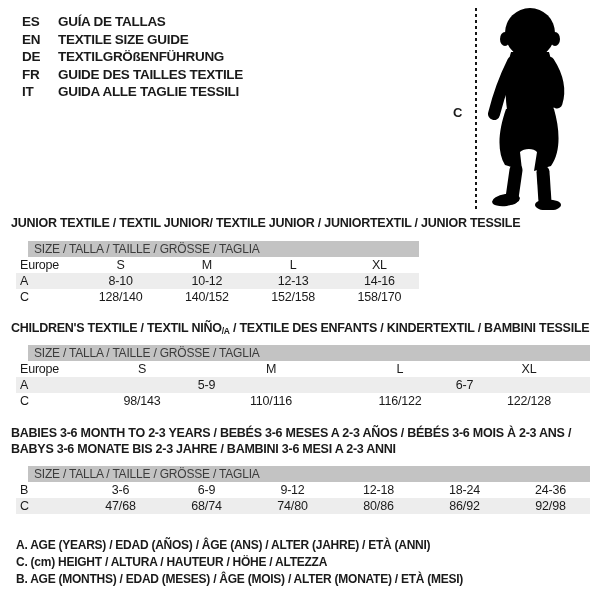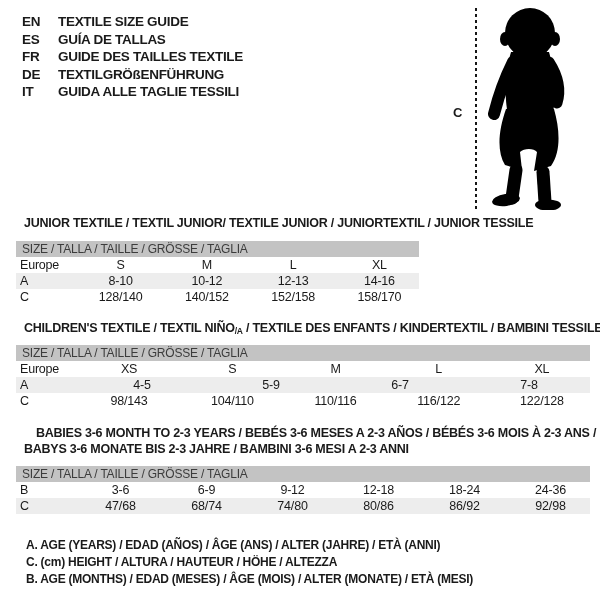--- a/index.html
+++ b/index.html
@@ -23,58 +23,59 @@
   .height-line{
     position:absolute;left:475px;top:8px;width:2px;height:201px;
     background:repeating-linear-gradient(to bottom,#161616 0 3px,transparent 3px 6px);
   }
   .height-label{
     position:absolute;left:453px;top:105px;font-size:13px;font-weight:bold;
   }
   .baby-svg{position:absolute;left:483px;top:4px;}
   
   .tbl-title{
-    position:absolute;left:24px;font-size:12.5px;font-weight:bold;
+    position:absolute;left:11px;font-size:12.5px;font-weight:bold;
     letter-spacing:-0.25px;line-height:16px;white-space:nowrap;
   }
   .tbl-title .sub{font-size:8.5px;vertical-align:-2px;}
   .tbl{position:absolute;left:16px;}
   .tbl-bar{
     background:var(--bar);color:var(--bartext);
     height:16px;line-height:16px;font-size:12px;padding-left:6px;
     letter-spacing:-0.2px;
+    margin-left:12px;
   }
   .tbl-row{display:flex;height:16px;line-height:16px;font-size:12.5px;letter-spacing:-0.2px;gap:7px;}
   .tbl-row.stripe{background:var(--stripe);}
   .row-label{width:58px;padding-left:4px;text-align:left;}
   .cell{flex:1;text-align:center;}
   
   .footnotes{position:absolute;left:16px;top:537px;}
   .footnote{height:17px;line-height:17px;font-size:12px;font-weight:bold;
-    letter-spacing:-0.25px;white-space:nowrap;margin-left:10px;}
+    letter-spacing:-0.25px;white-space:nowrap;}
 </style>
 </head>
 <body>
 
 <div class="lang-list" id="lang-list">
     <div class="lang-row">
+      <span class="lang-code">ES</span>
+      <span class="lang-label">GUÍA DE TALLAS</span>
+    </div>
+    <div class="lang-row">
       <span class="lang-code">EN</span>
       <span class="lang-label">TEXTILE SIZE GUIDE</span>
     </div>
     <div class="lang-row">
-      <span class="lang-code">ES</span>
-      <span class="lang-label">GUÍA DE TALLAS</span>
+      <span class="lang-code">DE</span>
+      <span class="lang-label">TEXTILGRÖßENFÜHRUNG</span>
     </div>
     <div class="lang-row">
       <span class="lang-code">FR</span>
       <span class="lang-label">GUIDE DES TAILLES TEXTILE</span>
-    </div>
-    <div class="lang-row">
-      <span class="lang-code">DE</span>
-      <span class="lang-label">TEXTILGRÖßENFÜHRUNG</span>
     </div>
     <div class="lang-row">
       <span class="lang-code">IT</span>
       <span class="lang-label">GUIDA ALLE TAGLIE TESSILI</span>
     </div>
   </div>
 
 <div class="height-line"></div>
 <div class="height-label">C</div>
 
@@ -125,43 +126,39 @@
         <span class="cell">140/152</span>
         <span class="cell">152/158</span>
         <span class="cell">158/170</span>
       </div>
     </div>
     <div class="tbl-title" style="top: 320px; text-align: center;"><span>CHILDREN'S TEXTILE / TEXTIL NIÑO</span><span class="sub">/A</span><span> / TEXTILE DES ENFANTS / KINDERTEXTIL / BAMBINI TESSILE</span></div>
     <div class="tbl" style="top: 345px; width: 574px;">
       <div class="tbl-bar">SIZE / TALLA / TAILLE / GRÖSSE / TAGLIA</div>
       <div class="tbl-row">
         <span class="row-label">Europe</span>
-        <span class="cell">XS</span>
         <span class="cell">S</span>
         <span class="cell">M</span>
         <span class="cell">L</span>
         <span class="cell">XL</span>
       </div>
       <div class="tbl-row stripe">
         <span class="row-label">A</span>
-        <span class="cell">4-5</span>
         <span class="cell">5-9</span>
         <span class="cell">6-7</span>
-        <span class="cell">7-8</span>
       </div>
       <div class="tbl-row">
         <span class="row-label">C</span>
         <span class="cell">98/143</span>
-        <span class="cell">104/110</span>
         <span class="cell">110/116</span>
         <span class="cell">116/122</span>
         <span class="cell">122/128</span>
       </div>
     </div>
-    <div class="tbl-title" style="top: 425px; margin-left: 12px;">BABIES 3-6 MONTH TO 2-3 YEARS / BEBÉS 3-6 MESES A 2-3 AÑOS / BÉBÉS 3-6 MOIS À 2-3 ANS /</div>
+    <div class="tbl-title" style="top: 425px;">BABIES 3-6 MONTH TO 2-3 YEARS / BEBÉS 3-6 MESES A 2-3 AÑOS / BÉBÉS 3-6 MOIS À 2-3 ANS /</div>
     <div class="tbl-title" style="top: 441px;">BABYS 3-6 MONATE BIS 2-3 JAHRE / BAMBINI 3-6 MESI A 2-3 ANNI</div>
     <div class="tbl" style="top: 466px; width: 574px;">
       <div class="tbl-bar">SIZE / TALLA / TAILLE / GRÖSSE / TAGLIA</div>
       <div class="tbl-row">
         <span class="row-label">B</span>
         <span class="cell">3-6</span>
         <span class="cell">6-9</span>
         <span class="cell">9-12</span>
         <span class="cell">12-18</span>
         <span class="cell">18-24</span>

